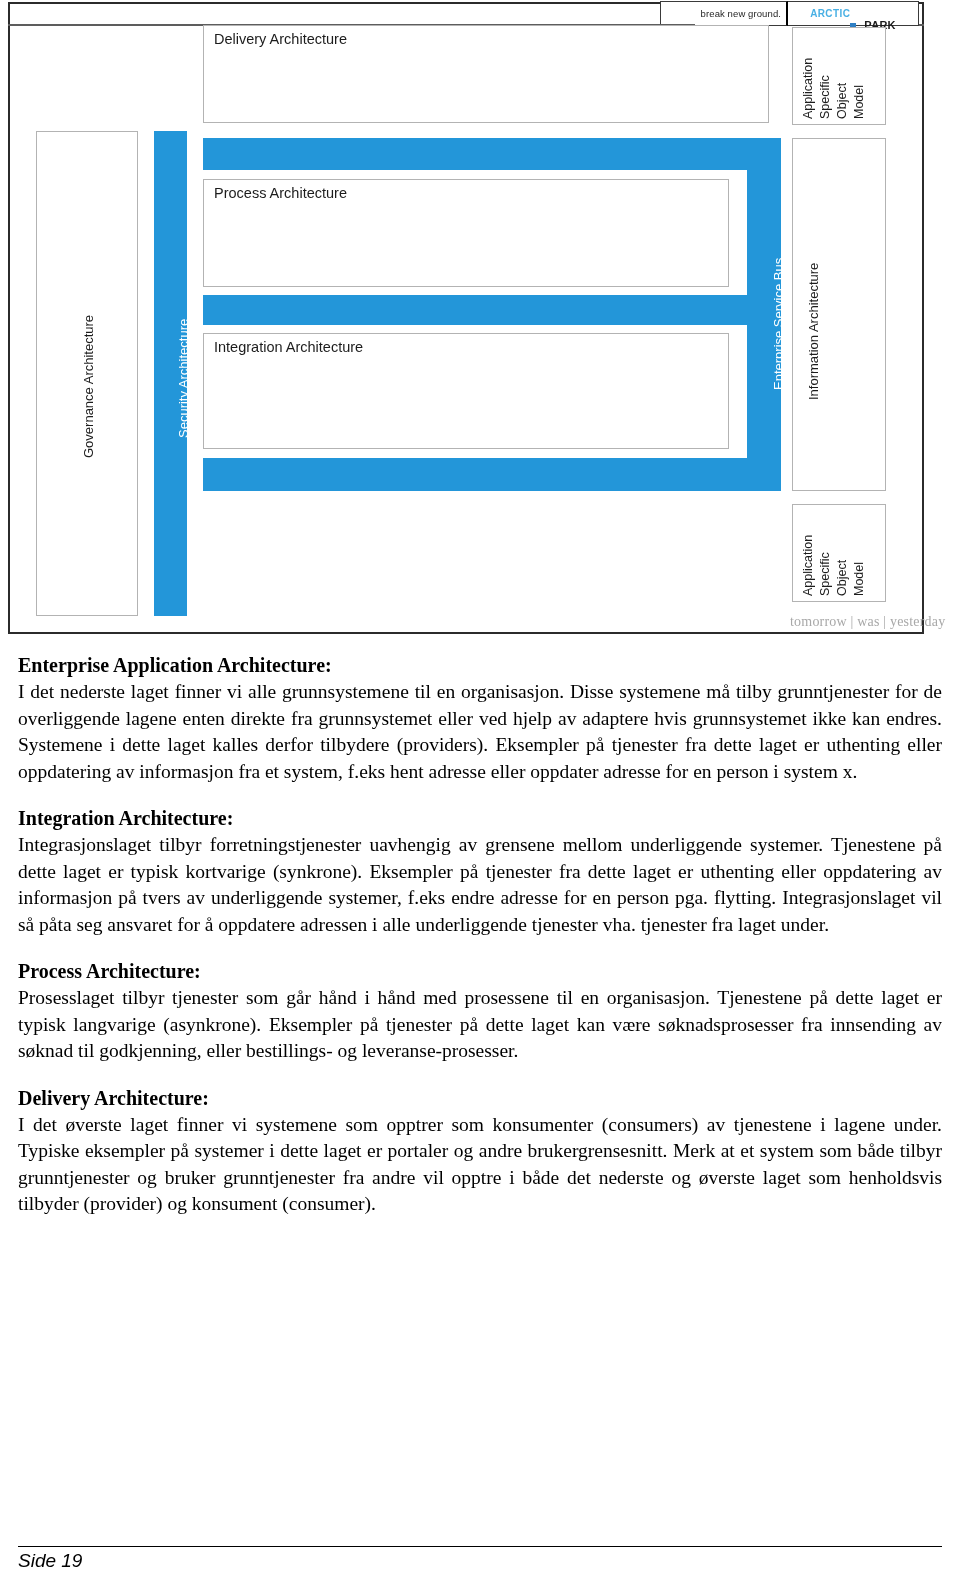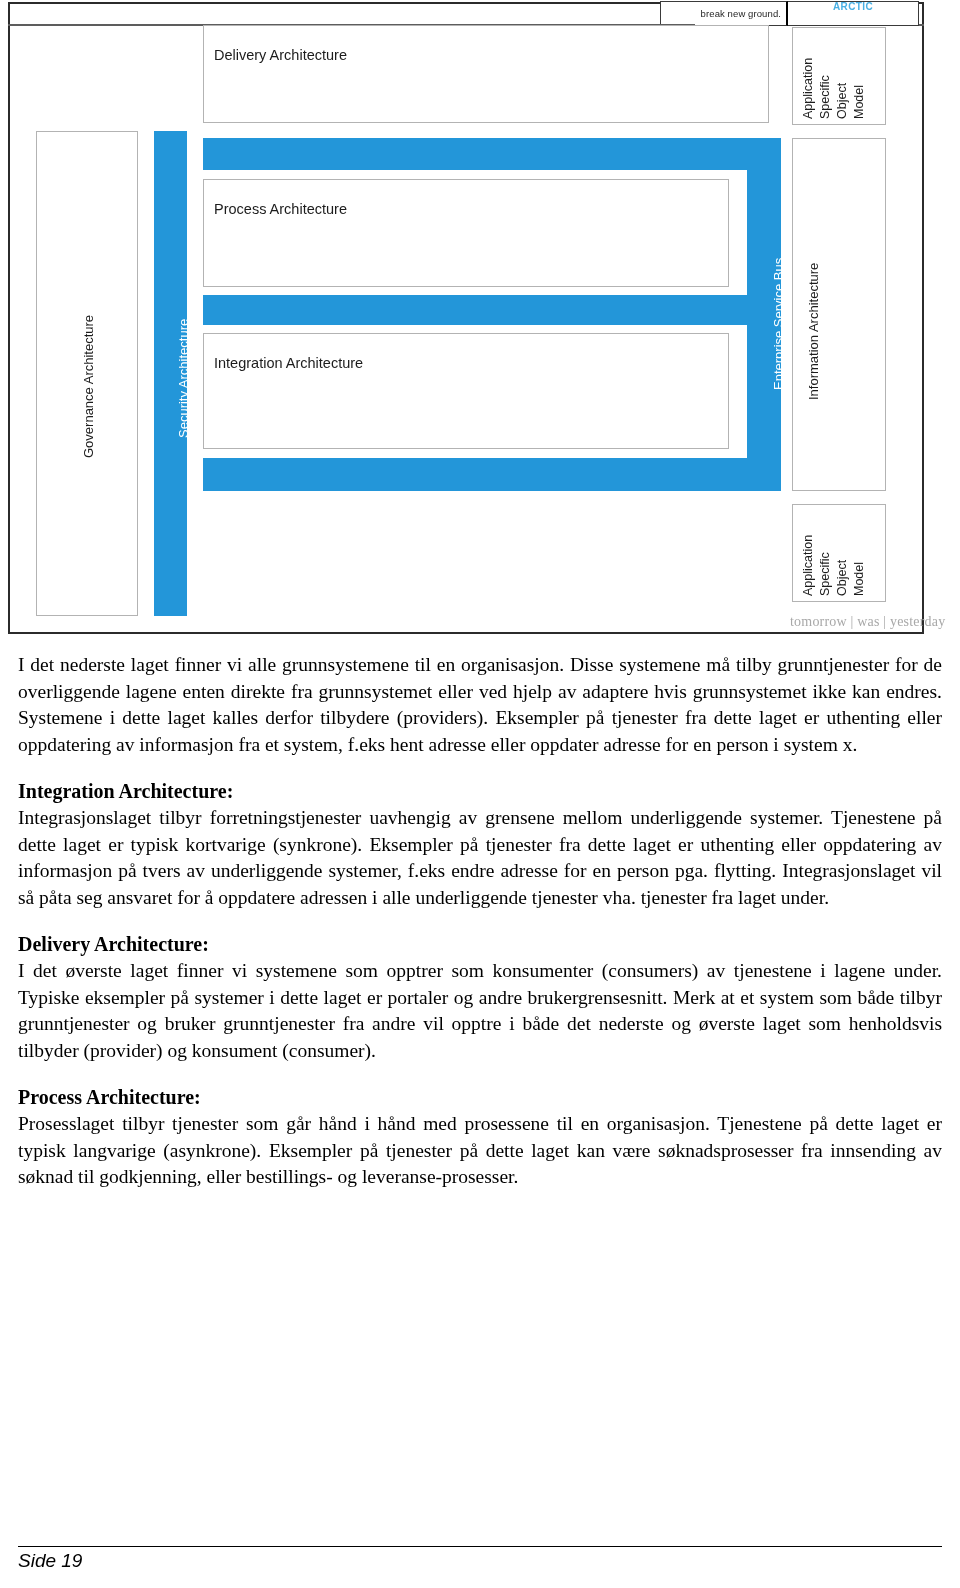--- a/index.html
+++ b/index.html
@@ -42,22 +42,23 @@
     color: #262626;
     background: #fff;
     letter-spacing: .1px;
   }
   .hdr-logo {
     flex: 1;
     border: 1px solid #3a3a3a;
     border-left: none;
     background: #fff;
     display: flex;
-    flex-direction: column;
+    flex-direction: row;
     align-items: center;
+    justify-content: center;
     line-height: 1.0;
   }
   .logo-arctic {
     font-family: "Liberation Sans", sans-serif;
     font-size: 10px;
     font-weight: bold;
     color: #49b0e4;
     letter-spacing: .4px;
   }
   .logo-park-row {
@@ -177,21 +178,21 @@
     background: #ffffff;
   }
   .esb-knock.k1 { left: 203px; top: 170px; width: 544px; height: 125px; }
   .esb-knock.k2 { left: 203px; top: 325px; width: 544px; height: 133px; }
 
   
   .layer-box {
     position: absolute;
     border: 1px solid #b3b3b3;
     background: #ffffff;
-    padding: 20px 10px;
+    padding: 4px 10px;
   }
   .layer-box .lbl {
     font-family: "Liberation Sans", sans-serif;
     font-size: 14.5px;
     color: #1c1c1c;
   }
   .box-delivery    { left: 203px; top: 25px;  width: 566px; height: 98px; }
   .box-process     { left: 203px; top: 179px; width: 526px; height: 108px; }
   .box-integration { left: 203px; top: 333px; width: 526px; height: 116px; }
   .box-entapp      { left: 203px; top: 506px; width: 578px; height: 96px; }
@@ -323,36 +324,37 @@
 
   <div class="bar-bottom"></div>
 
 
   <div class="fig-footer">tomorrow | was | yesterday</div>
 </div>
 
 <div id="prose">
 
   <div class="sec">
+    <h3>Enterprise Application Architecture:</h3>
     <p>I det nederste laget finner vi alle grunnsystemene til en organisasjon. Disse systemene må tilby grunntjenester for de overliggende lagene enten direkte fra grunnsystemet eller ved hjelp av adaptere hvis grunnsystemet ikke kan endres. Systemene i dette laget kalles derfor tilbydere (providers). Eksempler på tjenester fra dette laget er uthenting eller oppdatering av informasjon fra et system, f.eks hent adresse eller oppdater adresse for en person i system x.</p>
   </div>
 
   <div class="sec">
     <h3>Integration Architecture:</h3>
     <p>Integrasjonslaget tilbyr forretningstjenester uavhengig av grensene mellom underliggende systemer. Tjenestene på dette laget er typisk kortvarige (synkrone). Eksempler på tjenester fra dette laget er uthenting eller oppdatering av informasjon på tvers av underliggende systemer, f.eks endre adresse for en person pga. flytting. Integrasjonslaget vil så påta seg ansvaret for å oppdatere adressen i alle underliggende tjenester vha. tjenester fra laget under.</p>
   </div>
 
   <div class="sec">
+    <h3>Process Architecture:</h3>
+    <p>Prosesslaget tilbyr tjenester som går hånd i hånd med prosessene til en organisasjon. Tjenestene på dette laget er typisk langvarige (asynkrone). Eksempler på tjenester på dette laget kan være søknadsprosesser fra innsending av søknad til godkjenning, eller bestillings- og leveranse-prosesser.</p>
+  </div>
+
+  <div class="sec">
     <h3>Delivery Architecture:</h3>
     <p>I det øverste laget finner vi systemene som opptrer som konsumenter (consumers) av tjenestene i lagene under. Typiske eksempler på systemer i dette laget er portaler og andre brukergrensesnitt. Merk at et system som både tilbyr grunntjenester og bruker grunntjenester fra andre vil opptre i både det nederste og øverste laget som henholdsvis tilbyder (provider) og konsument (consumer).</p>
-  </div>
-
-  <div class="sec">
-    <h3>Process Architecture:</h3>
-    <p>Prosesslaget tilbyr tjenester som går hånd i hånd med prosessene til en organisasjon. Tjenestene på dette laget er typisk langvarige (asynkrone). Eksempler på tjenester på dette laget kan være søknadsprosesser fra innsending av søknad til godkjenning, eller bestillings- og leveranse-prosesser.</p>
   </div>
 
 </div>
 
 <div id="pagefoot">
   <div class="rule"></div>
   <div class="num">Side 19</div>
 </div>
 
 </body></html>

